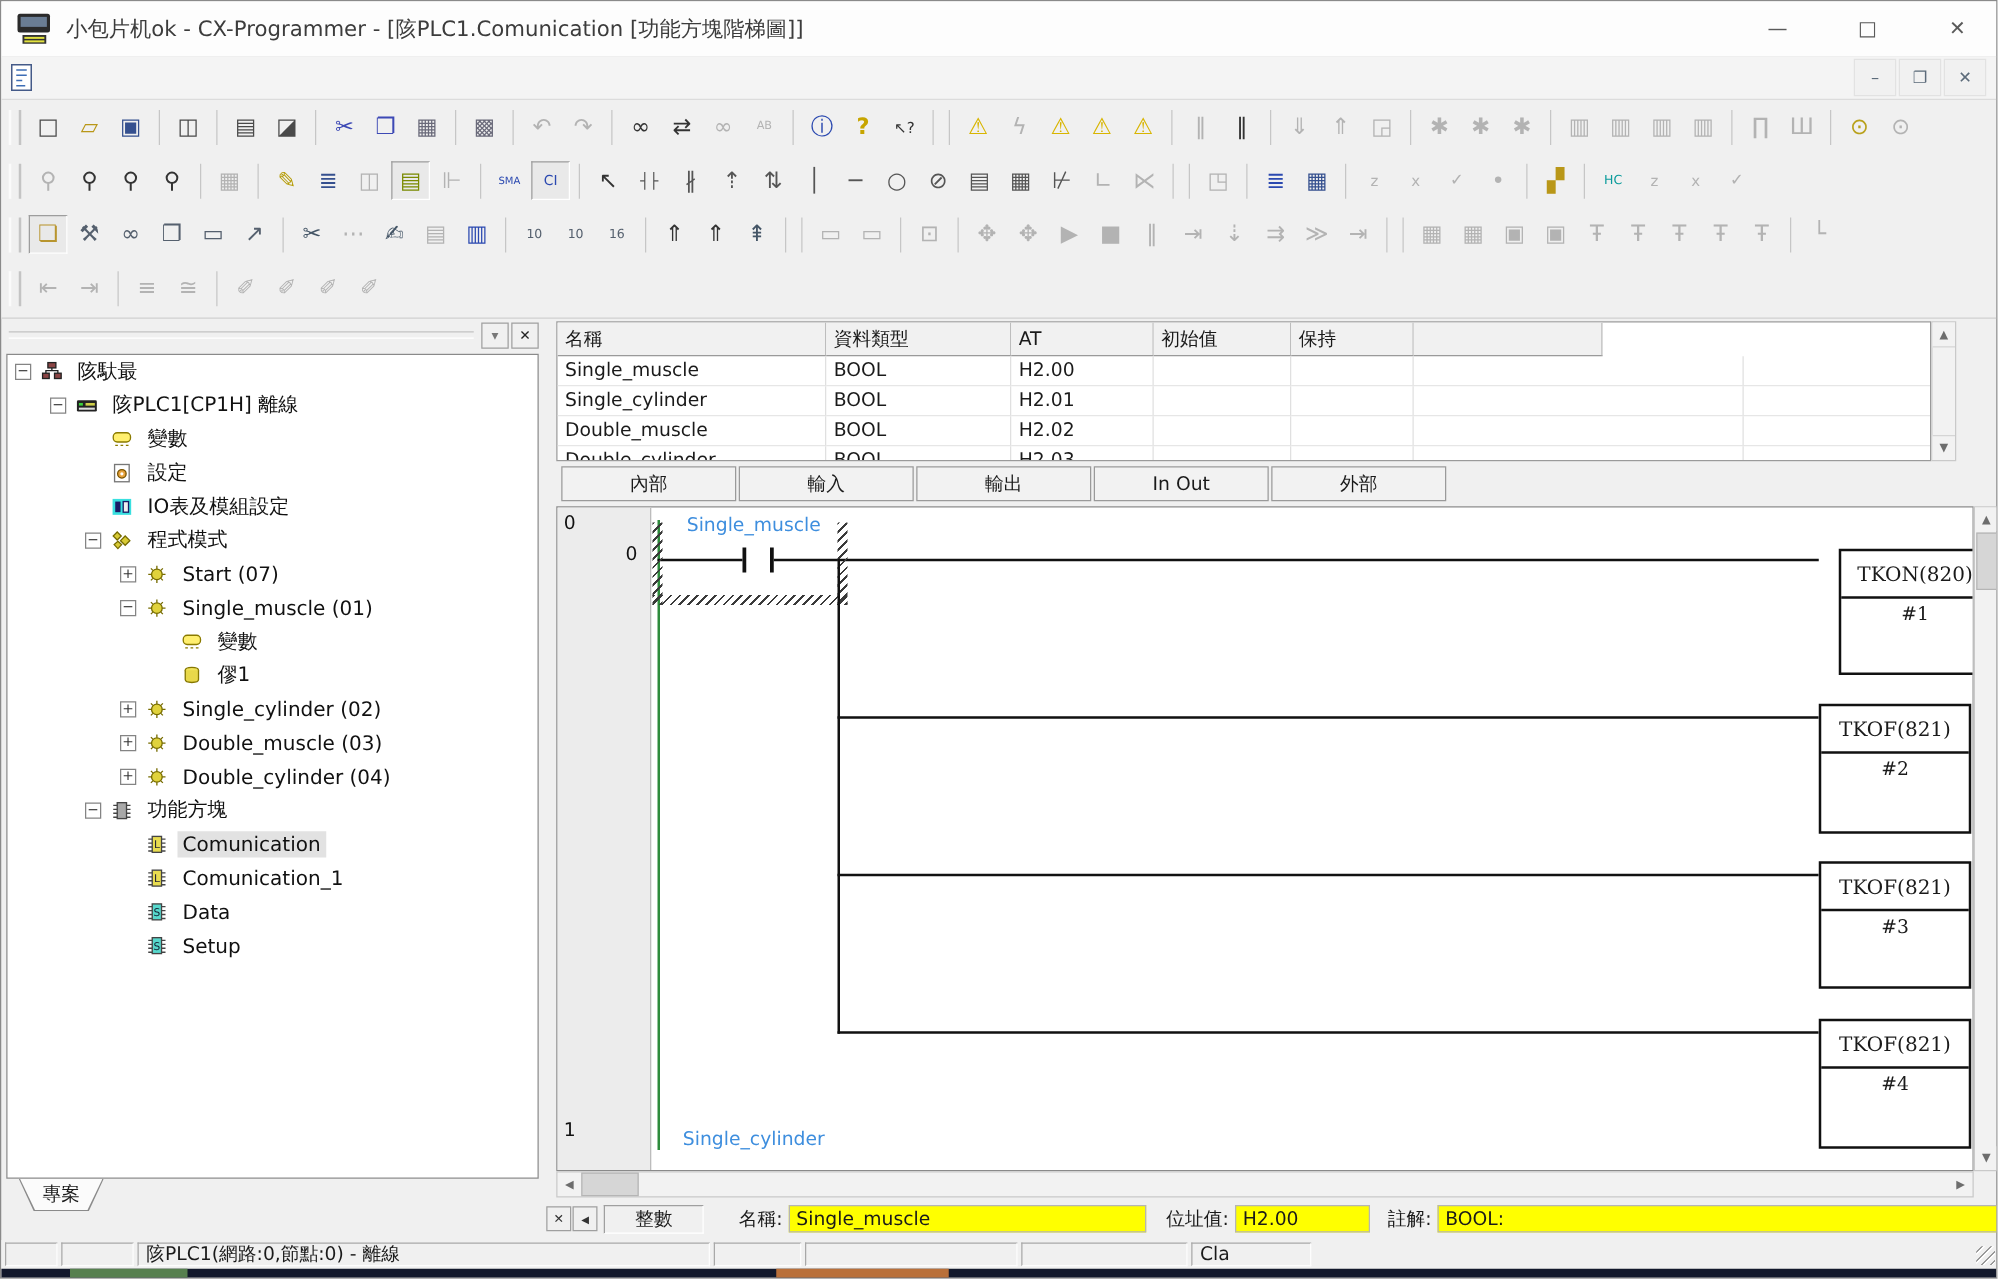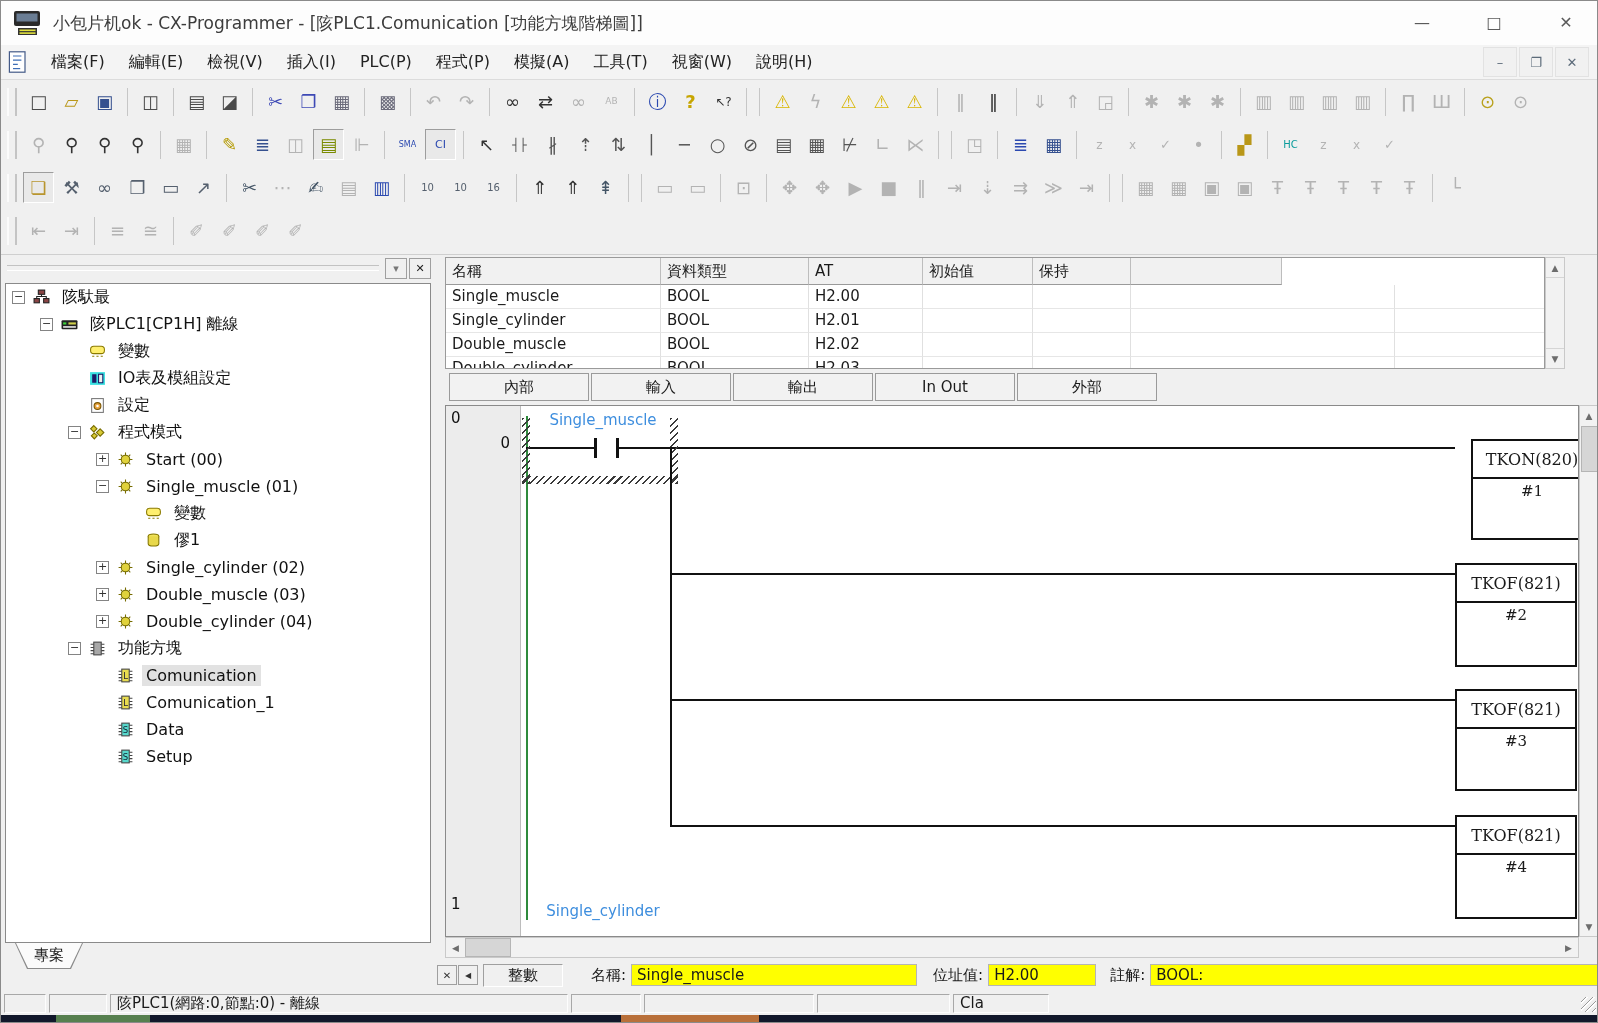--- a/index.html
+++ b/index.html
@@ -108,32 +108,20 @@
   </div>
 
   <div class="menubar">
     <div class="m-ico">
       <svg viewBox="0 0 20 20">
           <rect x="2" y="1.5" width="13" height="17" fill="#fff" stroke="#445a88"></rect>
           <path d="M5 5h7M5 8.5h7M5 12h4" stroke="#3d6db5" fill="none"></path>
           <path d="M5 15.5h6" stroke="#3d6db5" fill="none"></path>
         </svg>
     </div>
-    <div id="menu-items" style="display:flex;">
-        <div class="menu-item">檔案(F)</div>
-        <div class="menu-item">編輯(E)</div>
-        <div class="menu-item">檢視(V)</div>
-        <div class="menu-item">插入(I)</div>
-        <div class="menu-item">PLC(P)</div>
-        <div class="menu-item">程式(P)</div>
-        <div class="menu-item">模擬(A)</div>
-        <div class="menu-item">工具(T)</div>
-        <div class="menu-item">視窗(W)</div>
-        <div class="menu-item">說明(H)</div>
-      </div>
     <div class="mdi-btns">
       <div class="mdi-btn">–</div>
       <div class="mdi-btn">❐</div>
       <div class="mdi-btn">✕</div>
     </div>
   </div>
 
   <div class="tbwrap">
     <div class="tbrow" id="tb0">
         <div class="thandle"></div>
@@ -602,58 +590,58 @@
               <rect x="1.5" y="3" width="13" height="7" rx="3" fill="#ffef6e" stroke="#8a7a00"></rect>
               <path d="M3 12.5h2M7 12.5h2M11 12.5h2" stroke="#8a7a00"></path>
             </svg>
           </span>
           <span class="tlabel">變數</span>
         </div>
         <div class="trow" style="padding-left: 62px;">
           <span class="texp-sp"></span>
           <span class="tico">
             <svg viewBox="0 0 16 16">
+              <rect x="2.5" y="1.5" width="11" height="13" fill="#fff" stroke="#777"></rect>
+              <circle cx="8" cy="8.5" r="3.2" fill="#e8a33d" stroke="#7a5500"></circle>
+              <circle cx="8" cy="8.5" r="1.2" fill="#fff"></circle>
+            </svg>
+          </span>
+          <span class="tlabel">設定</span>
+        </div>
+        <div class="trow" style="padding-left: 62px;">
+          <span class="texp-sp"></span>
+          <span class="tico">
+            <svg viewBox="0 0 16 16">
               <rect x="1" y="2" width="14" height="12" fill="#39e0e0"></rect>
               <rect x="3" y="4" width="4" height="8" fill="#1a1a66"></rect>
               <rect x="9" y="4" width="4" height="8" fill="#efefef" stroke="#1a1a66"></rect>
             </svg>
           </span>
           <span class="tlabel">IO表及模組設定</span>
         </div>
         <div class="trow" style="padding-left: 62px;">
-          <span class="texp-sp"></span>
-          <span class="tico">
-            <svg viewBox="0 0 16 16">
-              <rect x="2.5" y="1.5" width="11" height="13" fill="#fff" stroke="#777"></rect>
-              <circle cx="8" cy="8.5" r="3.2" fill="#e8a33d" stroke="#7a5500"></circle>
-              <circle cx="8" cy="8.5" r="1.2" fill="#fff"></circle>
-            </svg>
-          </span>
-          <span class="tlabel">設定</span>
-        </div>
-        <div class="trow" style="padding-left: 62px;">
           <span class="texp">−</span>
           <span class="tico">
             <svg viewBox="0 0 16 16">
               <path d="M4.5 1.5l3 3-3 3-3-3z" fill="#d8ca35" stroke="#776c00"></path>
               <path d="M10.5 4.5l3.5 3.5-3.5 3.5L7 8z" fill="#d8ca35" stroke="#776c00"></path>
               <path d="M5 8.5L7.8 11 5 14l-2.8-3z" fill="#d8ca35" stroke="#776c00"></path>
             </svg>
           </span>
           <span class="tlabel">程式模式</span>
         </div>
         <div class="trow" style="padding-left: 90px;">
           <span class="texp">+</span>
           <span class="tico">
             <svg viewBox="0 0 16 16">
               <circle cx="8" cy="8" r="4" fill="#e0d23c" stroke="#776c00"></circle>
               <path d="M8 1.5v2.5M8 12v2.5M1.5 8H4M12 8h2.5M3.5 3.5L5 5M11 11l1.5 1.5M12.5 3.5L11 5M3.5 12.5L5 11" stroke="#776c00"></path>
             </svg>
           </span>
-          <span class="tlabel">Start (00)</span>
+          <span class="tlabel">Start (07)</span>
         </div>
         <div class="trow" style="padding-left: 90px;">
           <span class="texp">−</span>
           <span class="tico">
             <svg viewBox="0 0 16 16">
               <circle cx="8" cy="8" r="4" fill="#e0d23c" stroke="#776c00"></circle>
               <path d="M8 1.5v2.5M8 12v2.5M1.5 8H4M12 8h2.5M3.5 3.5L5 5M11 11l1.5 1.5M12.5 3.5L11 5M3.5 12.5L5 11" stroke="#776c00"></path>
             </svg>
           </span>
           <span class="tlabel">Single_muscle (01)</span>

